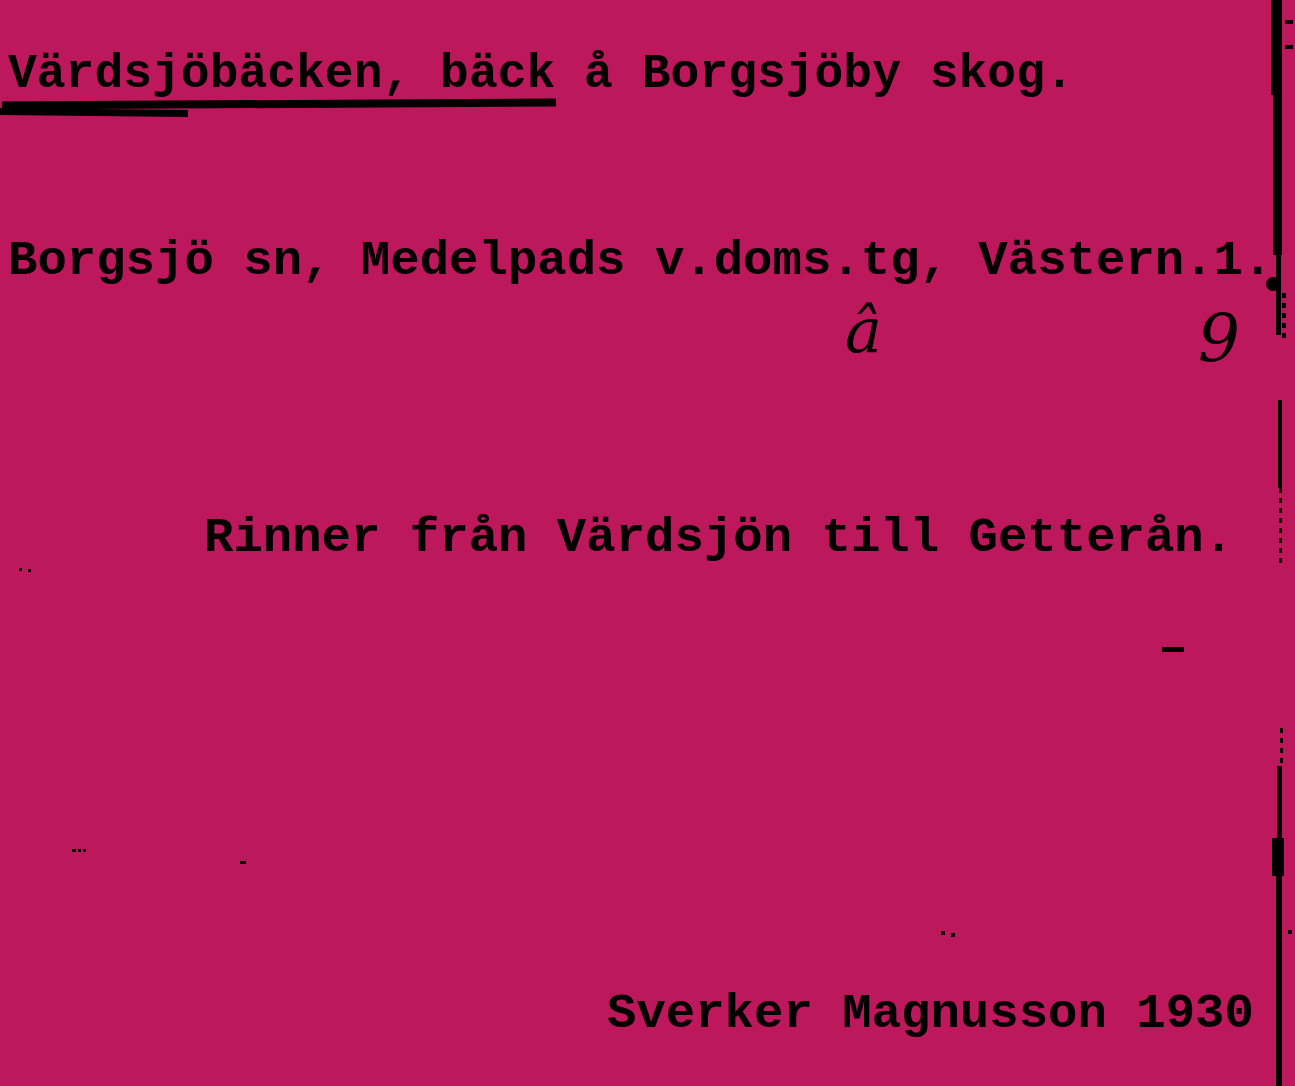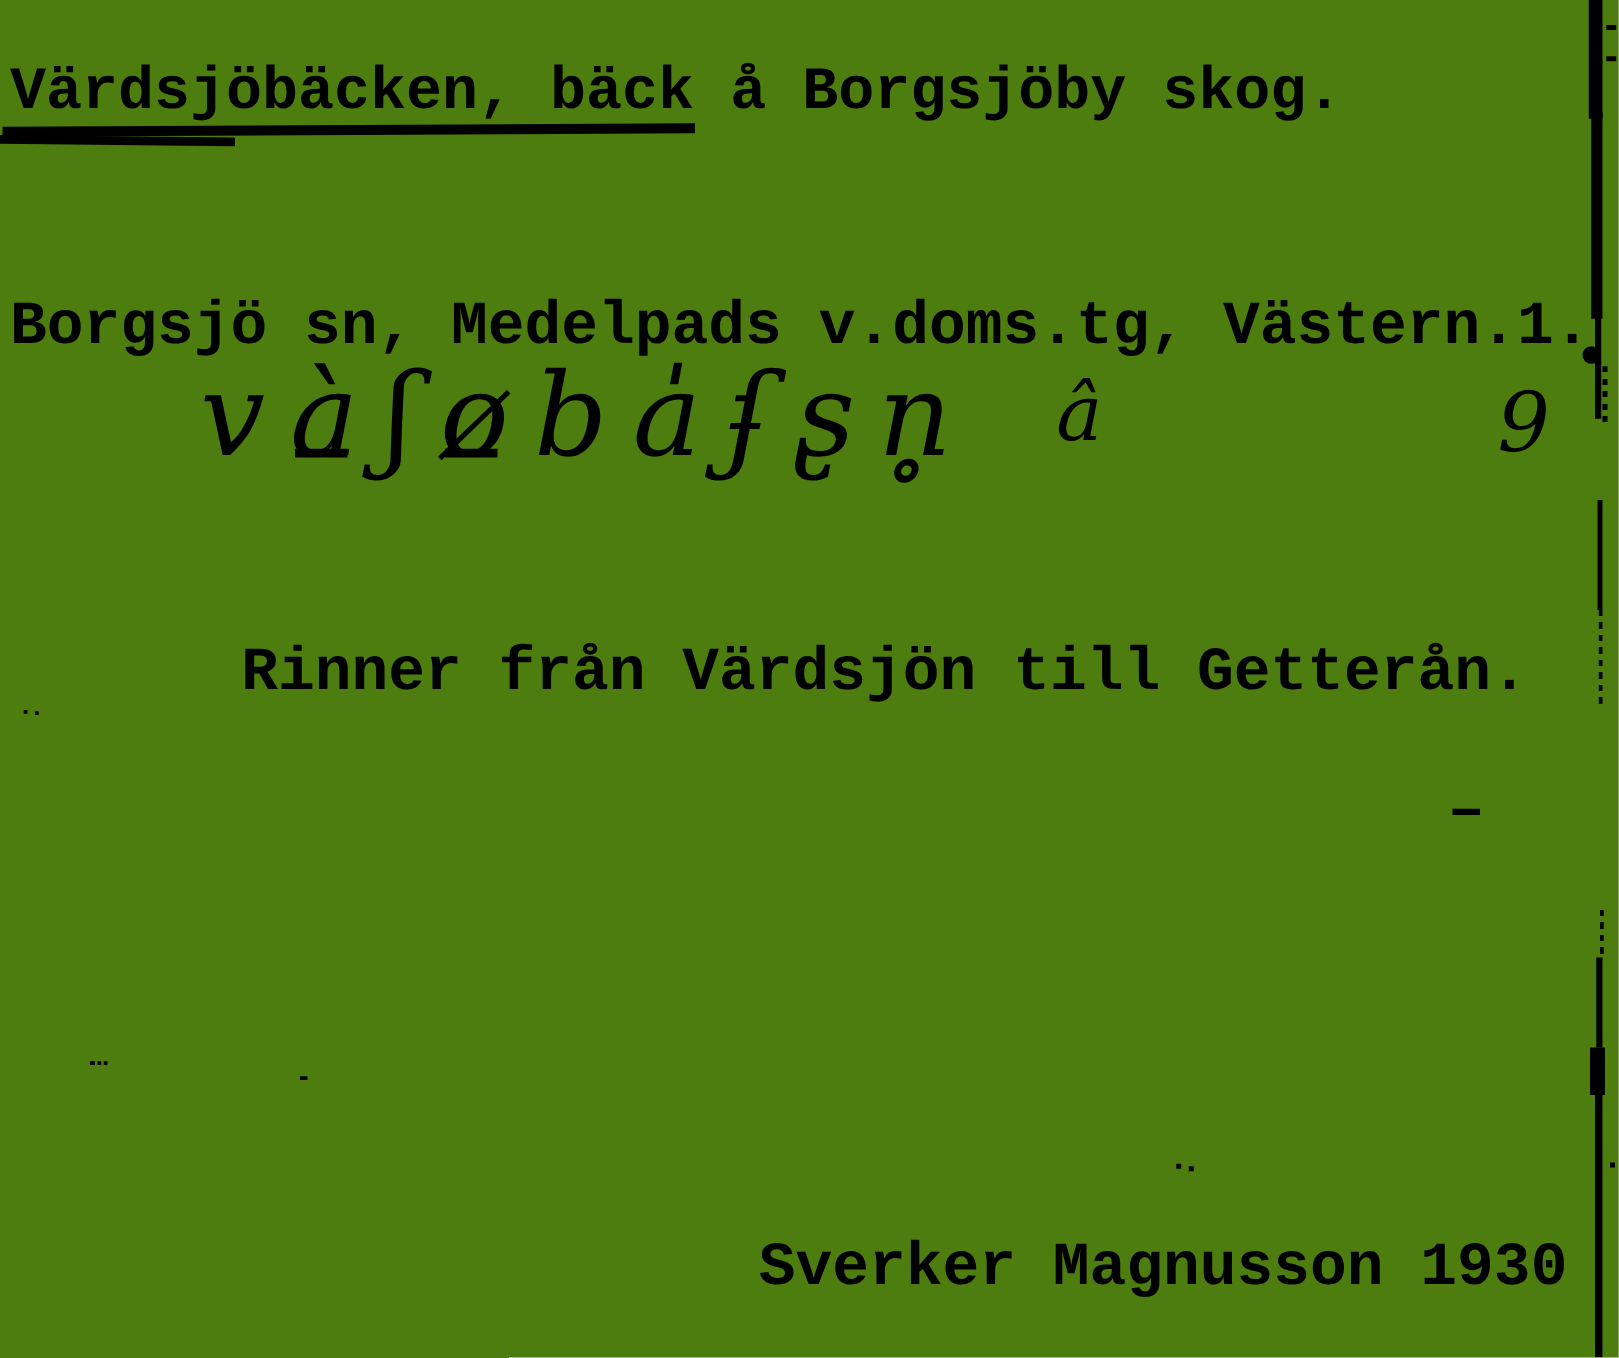--- a/index.html
+++ b/index.html
@@ -1,19 +1,19 @@
 <!DOCTYPE html>
 <html><head>
 <meta charset="utf-8">
 <style>
   html,body { margin:0; padding:0; background:#e8e8e8; }
   .card {
     position:relative;
     width:1295px; height:1086px;
-    background:#4d7c0f;
+    background:#be185d;
     color:#000;
     overflow:hidden;
     font-family:"Liberation Mono", monospace;
   }
   
   .type {
     position:absolute;
     font-family:"Liberation Mono", monospace;
     font-weight:bold;
     font-size:48px;
@@ -51,25 +51,24 @@
 
 <div class="card">
 
   <div class="type" style="left:8px; top:50px;"><span>Värdsjöbäcken</span><span>, bäck å Borgsjöby skog.</span></div>
 
   <div class="bar" style="left:2px; top:100px; width:554px; height:8px; transform:rotate(-0.3deg);"></div>
   <div class="bar" style="left:0px; top:109px; width:188px; height:7px; transform:rotate(0.6deg);"></div>
 
   <div class="type sz49" style="left:8px; top:237px;">Borgsjö sn, Medelpads v.doms.tg, Västern.1.</div>
 
-  <div class="hw hw-line" id="hw1"><span class="hw-glyph">v</span><span class="hw-glyph u">à</span><span class="hw-glyph">ʃ</span><span class="hw-glyph u">ø</span><span class="hw-glyph">b</span><span class="hw-glyph">a̍</span><span class="hw-glyph">ʄ</span><span class="hw-glyph">ʂ</span><span class="hw-glyph">n̥</span></div>
   <div class="hw ann">â</div>
   <div class="hw fig">9</div>
 
-  <div class="type sz49" style="left:193px; top:514px;">Rinner från Värdsjön till Getterån.</div>
+  <div class="type sz49" style="left:204px; top:514px;">Rinner från Värdsjön till Getterån.</div>
 
   <div class="type sz49" style="left:607px; top:990px;">Sverker Magnusson 1930</div>
 
   <div class="art" style="left:1162px; top:647px; width:22px; height:5px;"></div>
 
   <div class="art dot" style="left:19px; top:568px; width:3px; height:3px;"></div>
   <div class="art dot" style="left:28px; top:569px; width:3px; height:3px;"></div>
   <div class="art" style="left:72px; top:849px; width:4px; height:3px;"></div>
   <div class="art" style="left:78px; top:849px; width:3px; height:3px;"></div>
   <div class="art" style="left:83px; top:849px; width:3px; height:3px;"></div>

